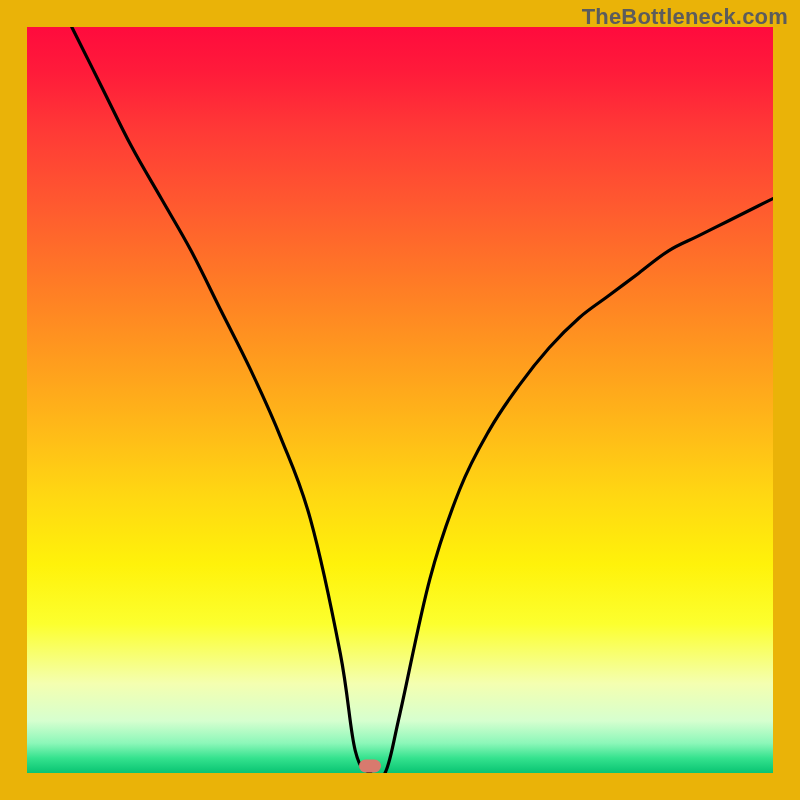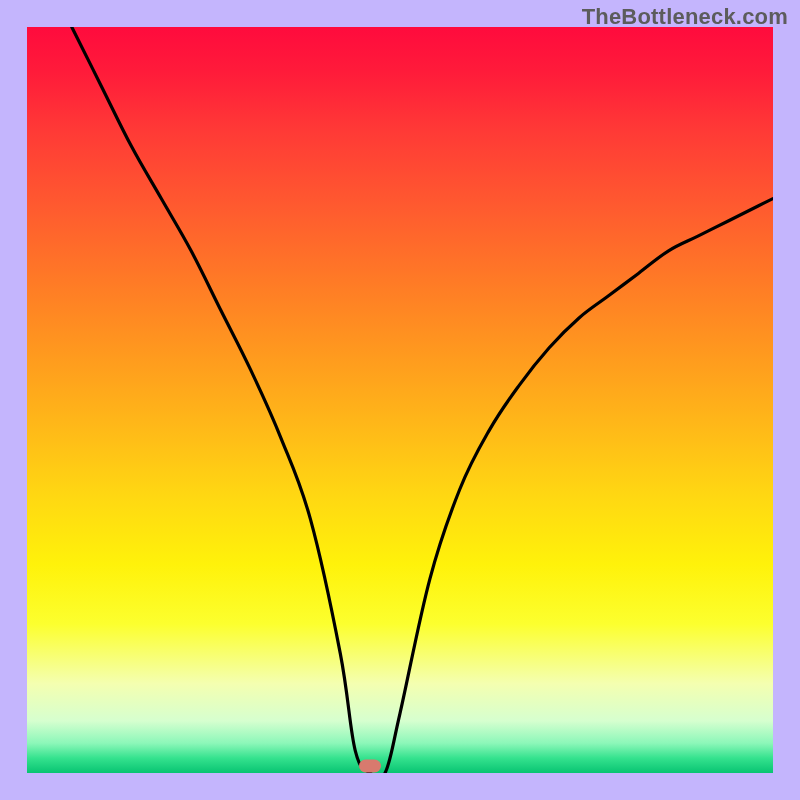--- a/index.html
+++ b/index.html
@@ -8,21 +8,21 @@
     width: 800px;
     height: 800px;
     background: #000;
     overflow: hidden;
     font-family: Arial, Helvetica, sans-serif;
   }
   .frame {
     position: relative;
     width: 800px;
     height: 800px;
-    background: #c4b5fd;
+    background: #eab308;
   }
   .watermark {
     position: absolute;
     top: 4px;
     right: 12px;
     color: #5c5c5c;
     font-size: 22px;
     font-weight: 600;
     letter-spacing: 0.2px;
     z-index: 10;

